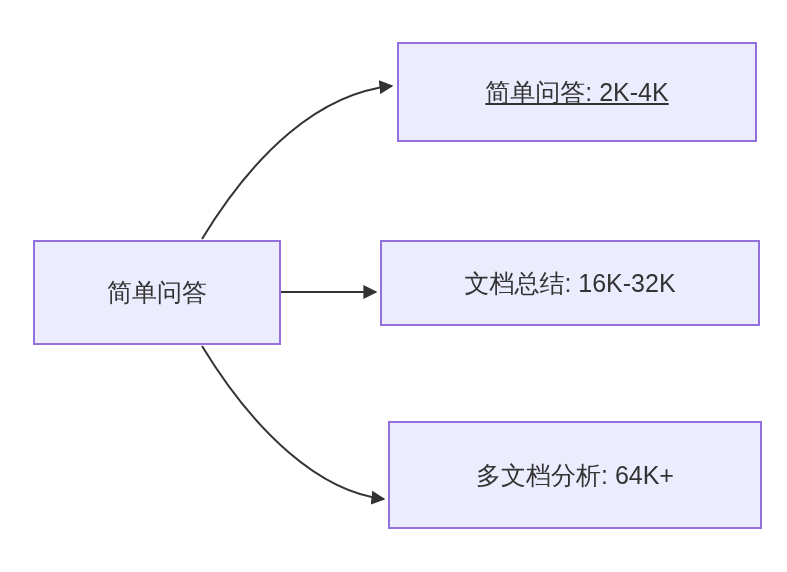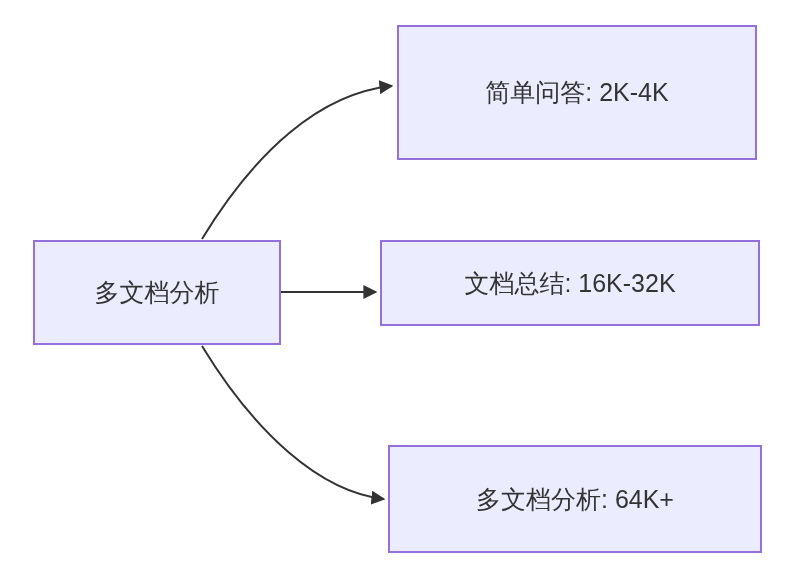--- a/index.html
+++ b/index.html
@@ -30,23 +30,23 @@
     color: #333333;
     display: flex;
     align-items: center;
     justify-content: center;
     font-size: 25px;
     line-height: 1.3;
     text-align: center;
     white-space: nowrap;
   }
   .node-root    { left: 33px;  top: 240px; width: 248px; height: 105px; }
-  .node-top     { left: 397px; top: 25px;  width: 360px; height: 135px; }
+  .node-top     { left: 397px; top: 42px;  width: 360px; height: 100px; text-decoration: underline; }
   .node-middle  { left: 380px; top: 240px; width: 380px; height: 86px; }
-  .node-bottom  { left: 388px; top: 445px; width: 374px; height: 108px; }
+  .node-bottom  { left: 388px; top: 421px; width: 374px; height: 108px; }
   .edge-path {
     fill: none;
     stroke: #333333;
     stroke-width: 2px;
   }
 </style>
 </head>
 <body>
 
 <div class="canvas">
@@ -56,21 +56,21 @@
       <marker id="arrowhead" viewBox="0 0 10 10" refX="9" refY="5" markerWidth="7" markerHeight="7" orient="auto-start-reverse">
         <path d="M 0 0 L 10 5 L 0 10 z" fill="#333333"></path>
       </marker>
     </defs>
     <path class="edge-path" d="M 202 239 C 255 152, 320 93, 392 86" marker-end="url(#arrowhead)"></path>
     <path class="edge-path" d="M 281 292 L 376 292" marker-end="url(#arrowhead)"></path>
     <path class="edge-path" d="M 202 346 C 255 433, 320 492, 384 499" marker-end="url(#arrowhead)"></path>
   </svg>
 
   <div class="node node-root">
-    <span>多文档分析</span>
+    <span>简单问答</span>
   </div>
 
   <div class="node node-top">
     <span>简单问答: 2K-4K</span>
   </div>
 
   <div class="node node-middle">
     <span>文档总结: 16K-32K</span>
   </div>
 

